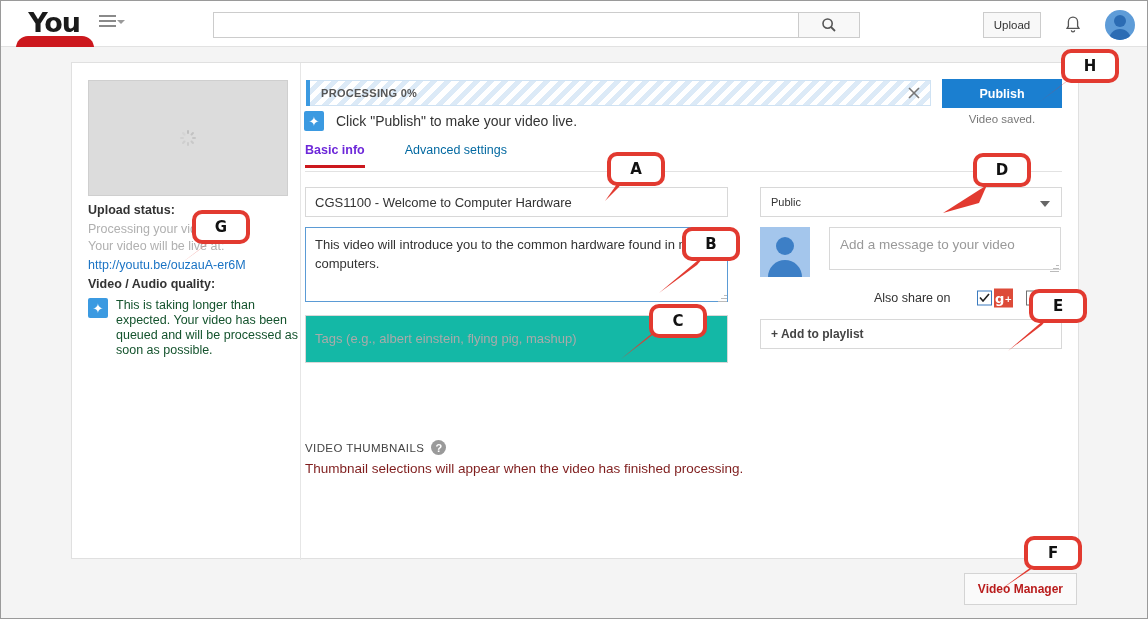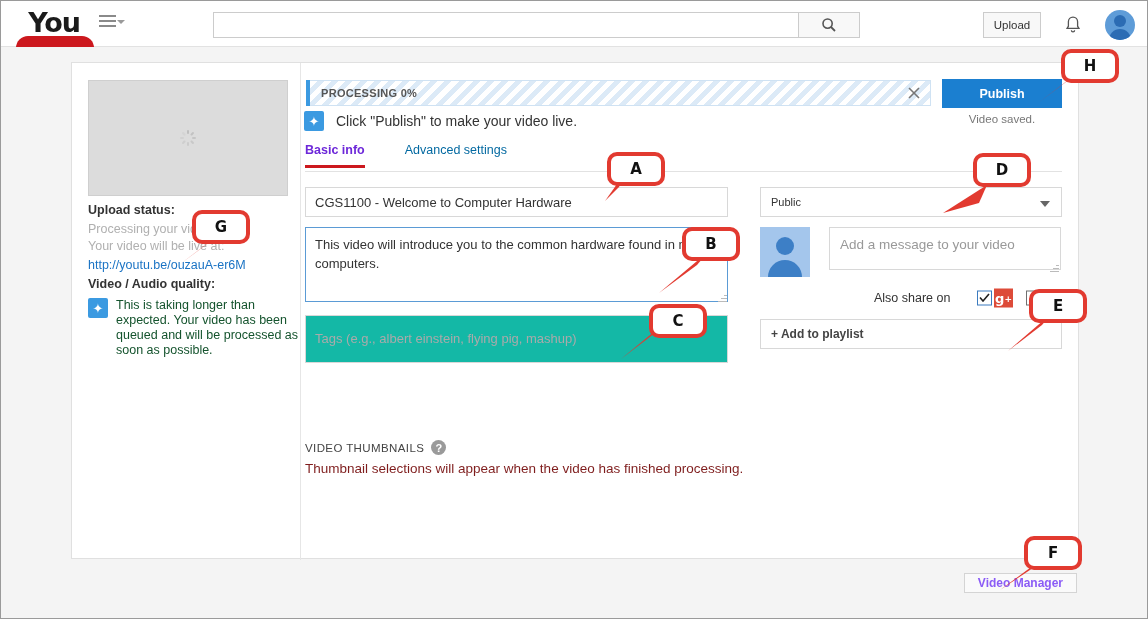--- a/index.html
+++ b/index.html
@@ -593,27 +593,27 @@
     cursor: pointer;
   }
 
   
   #footer-buttons {
     position: absolute;
     right: 70px; top: 572px;
     display: flex;
   }
   .footer-btn {
-    height: 20px;
+    height: 32px;
     box-sizing: border-box;
     border: 1px solid #d4d4d4;
     background: #fafafa;
     font-size: 12px;
     font-weight: bold;
-    color: #8b5cf6;
+    color: #b91c1c;
     display: flex;
     align-items: center;
     justify-content: center;
     padding: 0 13px;
     cursor: pointer;
   }
   .footer-btn + .footer-btn { margin-left: 2px; }
 
   
   .callout {

